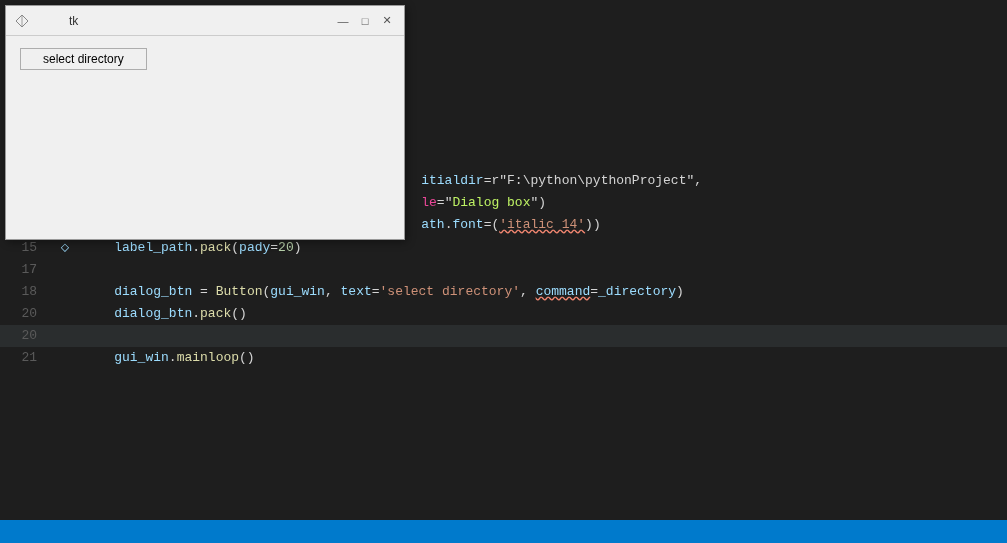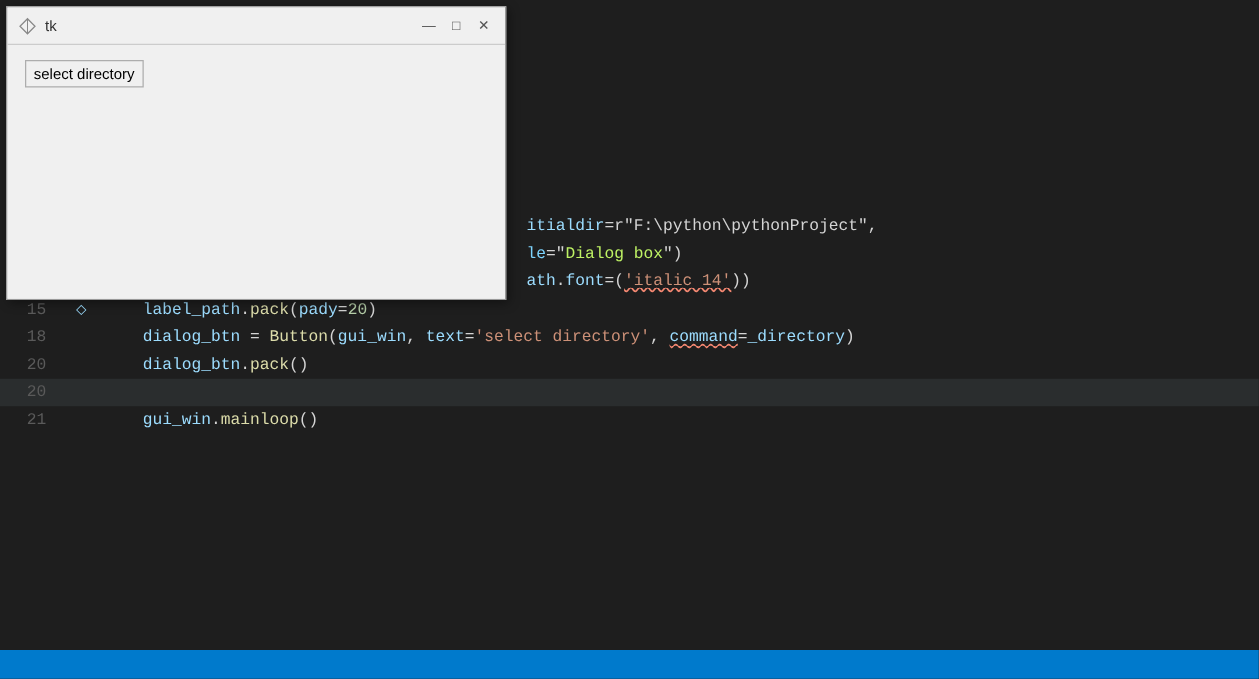--- a/index.html
+++ b/index.html
@@ -107,20 +107,21 @@
     }
 
     .tk-titlebar {
       height: 30px;
       background: #f0f0f0;
       border-bottom: 1px solid #ccc;
       display: flex;
       align-items: center;
       padding: 0 8px;
       position: relative;
+      gap: 33px;
     }
 
     .tk-title-icon {
       width: 16px;
       height: 16px;
       margin-right: 6px;
     }
 
     .tk-title-text {
       font-family: 'Segoe UI', Arial, sans-serif;
@@ -153,21 +154,21 @@
       padding: 10px;
       background: #f0f0f0;
       height: calc(100% - 30px);
       display: flex;
       flex-direction: column;
       align-items: flex-start;
     }
 
     .tk-select-dir-btn {
       margin: 2px 4px;
-      padding: 3px 6px;
+      padding: 3px 22px;
       background: #f0f0f0;
       border: 1px solid #adadad;
       font-family: 'Segoe UI', Arial, sans-serif;
       font-size: 12px;
       color: #000;
       cursor: pointer;
     }
   </style>
 </head>
 <body>
@@ -182,33 +183,38 @@
     <span class="line-code"><span class="paren">)</span></span>
   </div>
   <div class="code-line">
     <span class="line-num"></span>
     <span class="line-icon"></span>
     <span class="line-code"><span class="eq">= _1)</span></span>
   </div>
 
   <div style="position:absolute; top:170px; left:390px; font-size:13px; font-family:'Consolas','Courier New',monospace;">
     <div style="height:22px; line-height:22px; color:#9cdcfe; white-space:pre;">    <span style="color:#9cdcfe;">itialdir</span><span style="color:#d4d4d4;">=r"F:\python\pythonProject",</span></div>
-    <div style="height:22px; line-height:22px; white-space:pre;">    <span style="color:#7dd3fc;margin-top:24px;">le</span><span style="color:#d4d4d4;">="</span><span style="color:#bef264;">Dialog box</span><span style="color:#d4d4d4;">")</span></div>
+    <div style="height:22px; line-height:22px; white-space:pre;">    <span style="color:#ec4899;margin-top:24px;">le</span><span style="color:#d4d4d4;">="</span><span style="color:#bef264;">Dialog box</span><span style="color:#d4d4d4;">")</span></div>
     <div style="height:22px; line-height:22px; white-space:pre;">    <span style="color:#9cdcfe;">ath</span><span style="color:#d4d4d4;">.</span><span style="color:#9cdcfe;">font</span><span style="color:#d4d4d4;">=(</span><span style="color:#ce9178; text-decoration:underline wavy #f48771;">'italic 14'</span><span style="color:#d4d4d4;">))</span></div>
   </div>
 
   <div style="position:absolute; top:237px; left:0; width:1007px;">
 
     <div class="code-line">
       <span class="line-num">15</span>
       <span class="line-icon" style="color:#9cdcfe; font-size:12px;">⬦</span>
       <span class="line-code">    <span class="var">label_path</span><span class="paren">.</span><span class="fn">pack</span><span class="paren">(</span><span class="param">pady</span><span class="eq">=</span><span class="num">20</span><span class="paren">)</span></span>
     </div>
 
 
+    <div class="code-line">
+      <span class="line-num">17</span>
+      <span class="line-icon"></span>
+      <span class="line-code"></span>
+    </div>
 
     <div class="code-line">
       <span class="line-num">18</span>
       <span class="line-icon"></span>
       <span class="line-code">    <span class="var">dialog_btn</span> <span class="eq">=</span> <span class="fn">Button</span><span class="paren">(</span><span class="var">gui_win</span><span class="paren">,</span> <span class="param">text</span><span class="eq">=</span><span class="str">'select directory'</span><span class="paren">,</span> <span style="color:#9cdcfe; text-decoration:underline wavy #f48771;">command</span><span class="eq">=</span><span class="var">_directory</span><span class="paren">)</span></span>
     </div>
 
     <div class="code-line">
       <span class="line-num">20</span>
       <span class="line-icon"></span>

